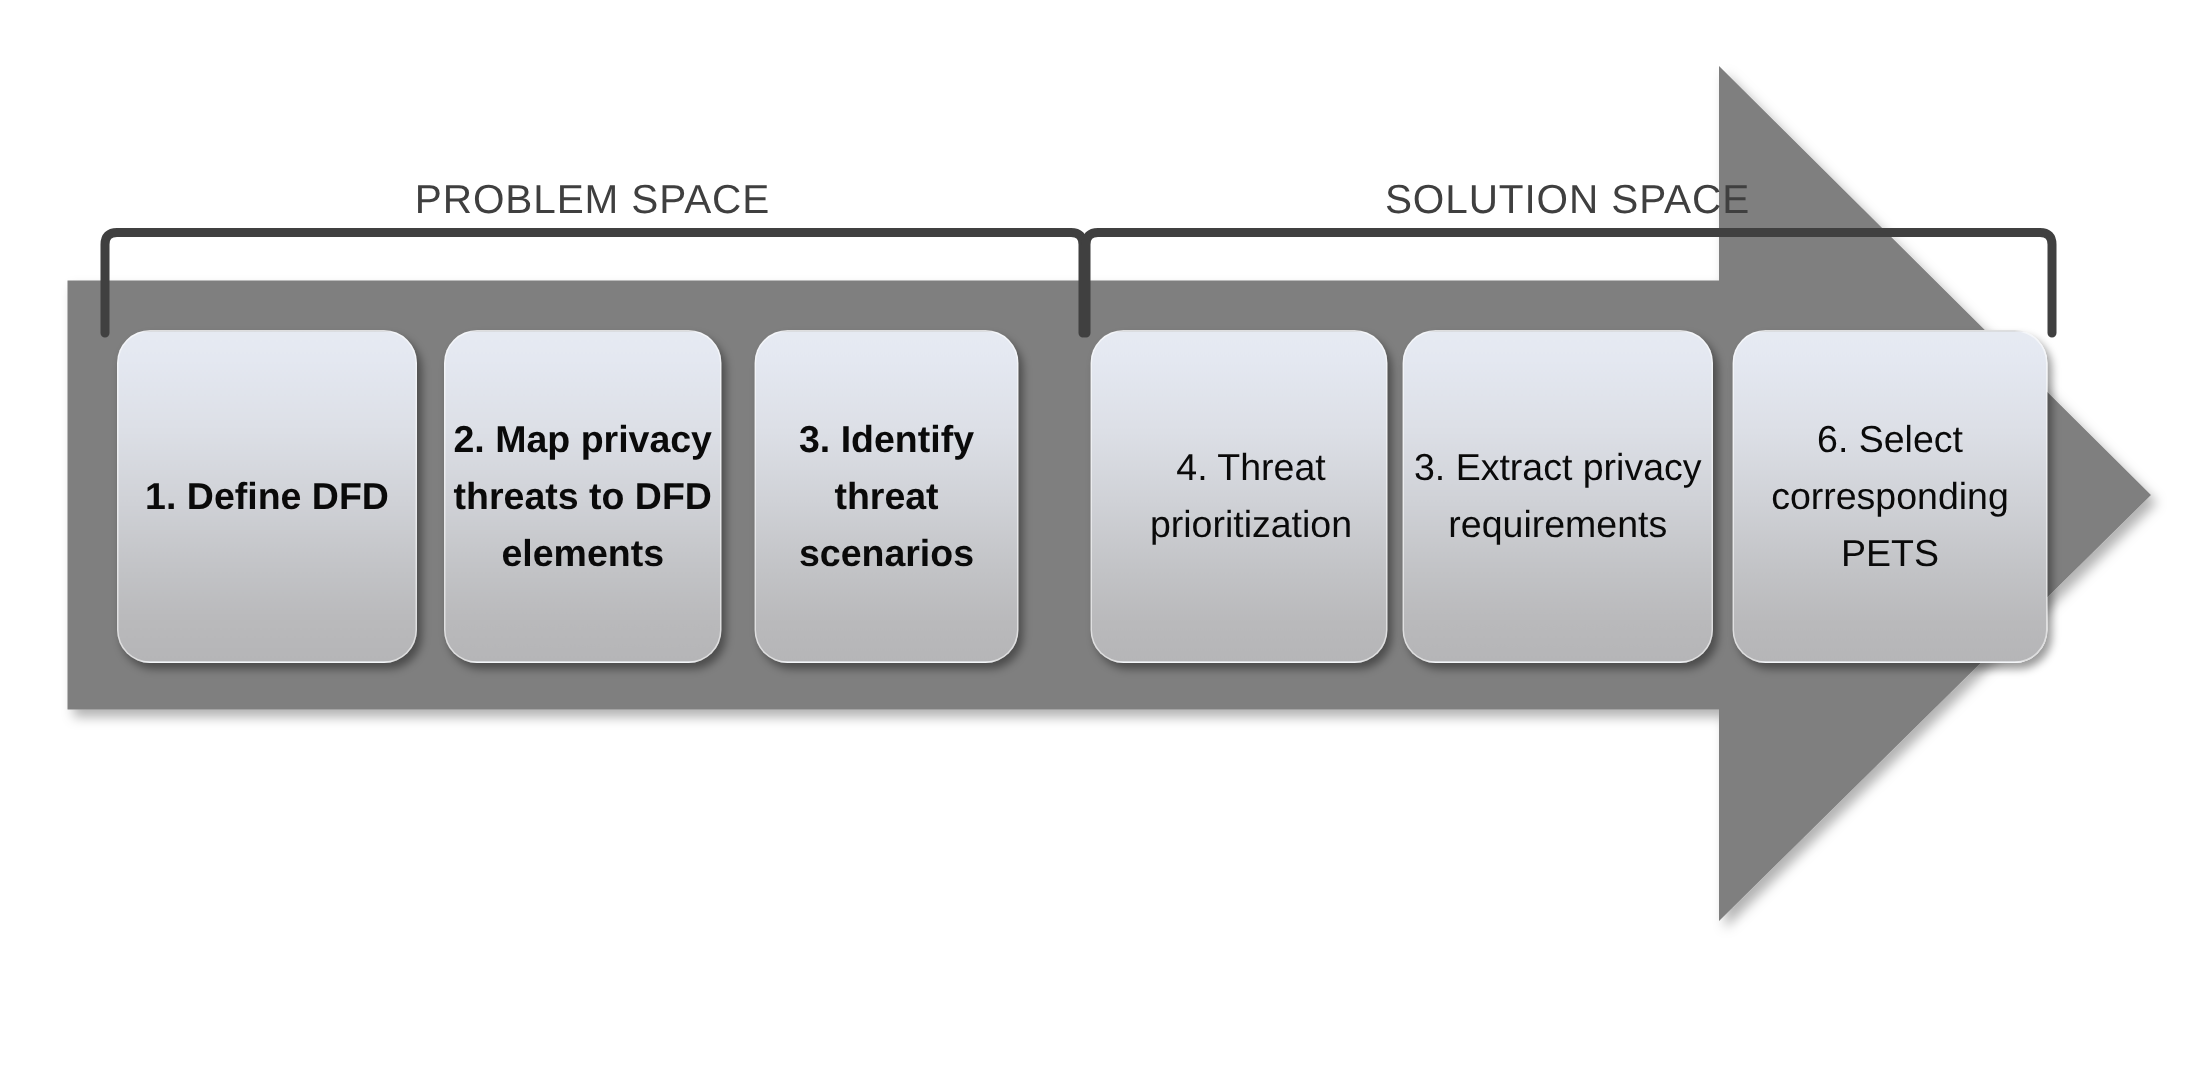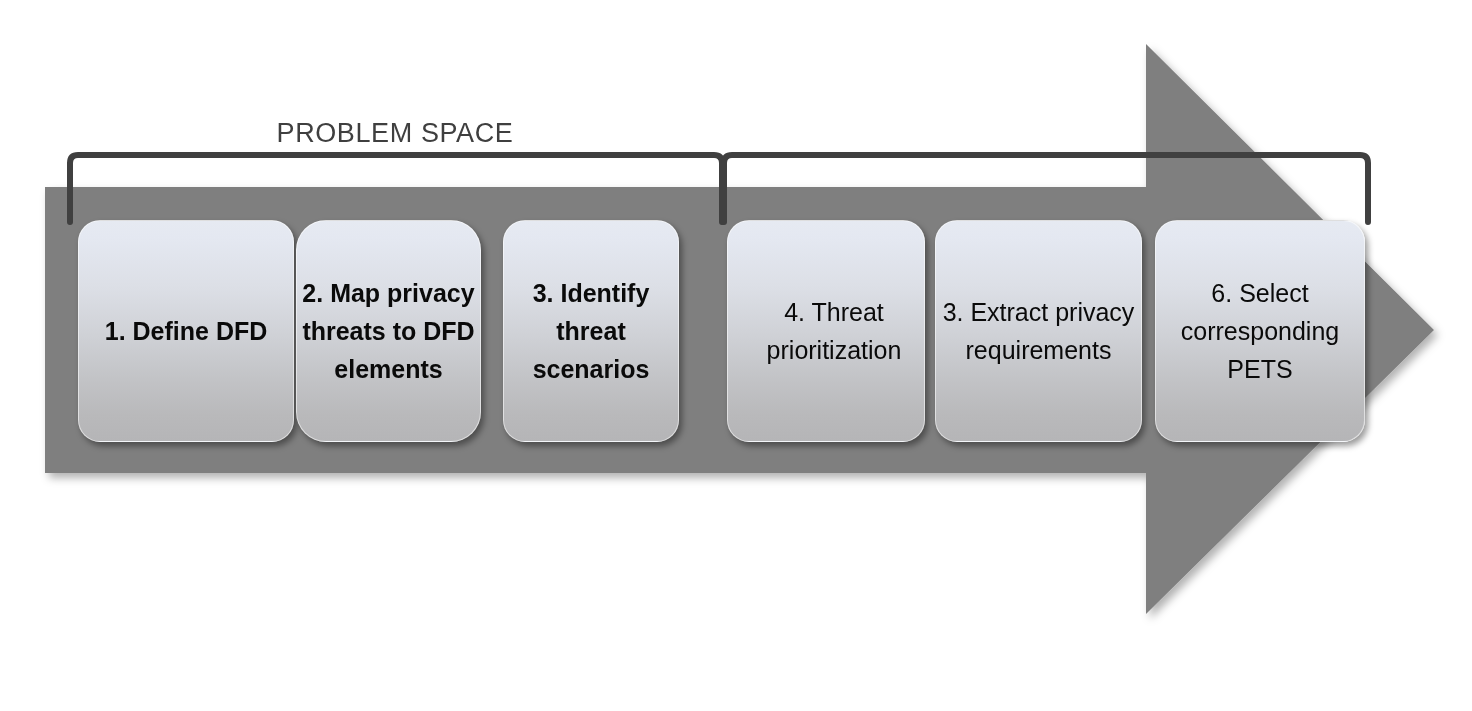--- a/index.html
+++ b/index.html
@@ -64,22 +64,22 @@
     width: 100%;
     text-align: center;
     font-size: 25px;
     line-height: 38px;
     color: #0a0a0a;
     padding: 0 4px;
     box-sizing: border-box;
   }
   .step-box.bold .step-label { font-weight: bold; }
 
-  #step-box-0 { left: 78px;   width: 216px; }
-  #step-box-1 { left: 296px;  width: 185px; border-radius: 30px; }
+  #step-box-0 { left: 78px;   width: 200px; }
+  #step-box-1 { left: 296px;  width: 185px; }
   #step-box-2 { left: 503px;  width: 176px; }
   #step-box-3 { left: 727px;  width: 198px; padding-left: 16px; }
   #step-box-4 { left: 935px;  width: 207px; }
   #step-box-5 { left: 1155px; width: 210px; }
 </style>
 </head>
 <body>
 
 <div id="canvas">
 
@@ -92,20 +92,21 @@
 
     <path d="M 45 187 L 1146 187 L 1146 44 L 1434 330 L 1146 614 L 1146 473 L 45 473 Z" fill="#7f7f7f" filter="url(#arrow-shadow)"></path>
 
     <path d="M 70 222 L 70 163 Q 70 155 78 155 L 714 155 Q 722 155 722 163 L 722 222" fill="none" stroke="#404040" stroke-width="6" stroke-linecap="round"></path>
 
     <path d="M 724 222 L 724 163 Q 724 155 732 155 L 1360 155 Q 1368 155 1368 163 L 1368 222" fill="none" stroke="#404040" stroke-width="6" stroke-linecap="round"></path>
   </svg>
 
   <div class="phase-label" id="phase-label-0">PROBLEM SPACE</div>
 
+  <div class="phase-label" id="phase-label-1">SOLUTION SPACE</div>
 
   <div class="step-box bold" id="step-box-0">
     <span class="step-label">1. Define DFD</span>
   </div>
 
   <div class="step-box bold" id="step-box-1">
     <span class="step-label">2. Map privacy threats to DFD elements</span>
   </div>
 
   <div class="step-box bold" id="step-box-2">

